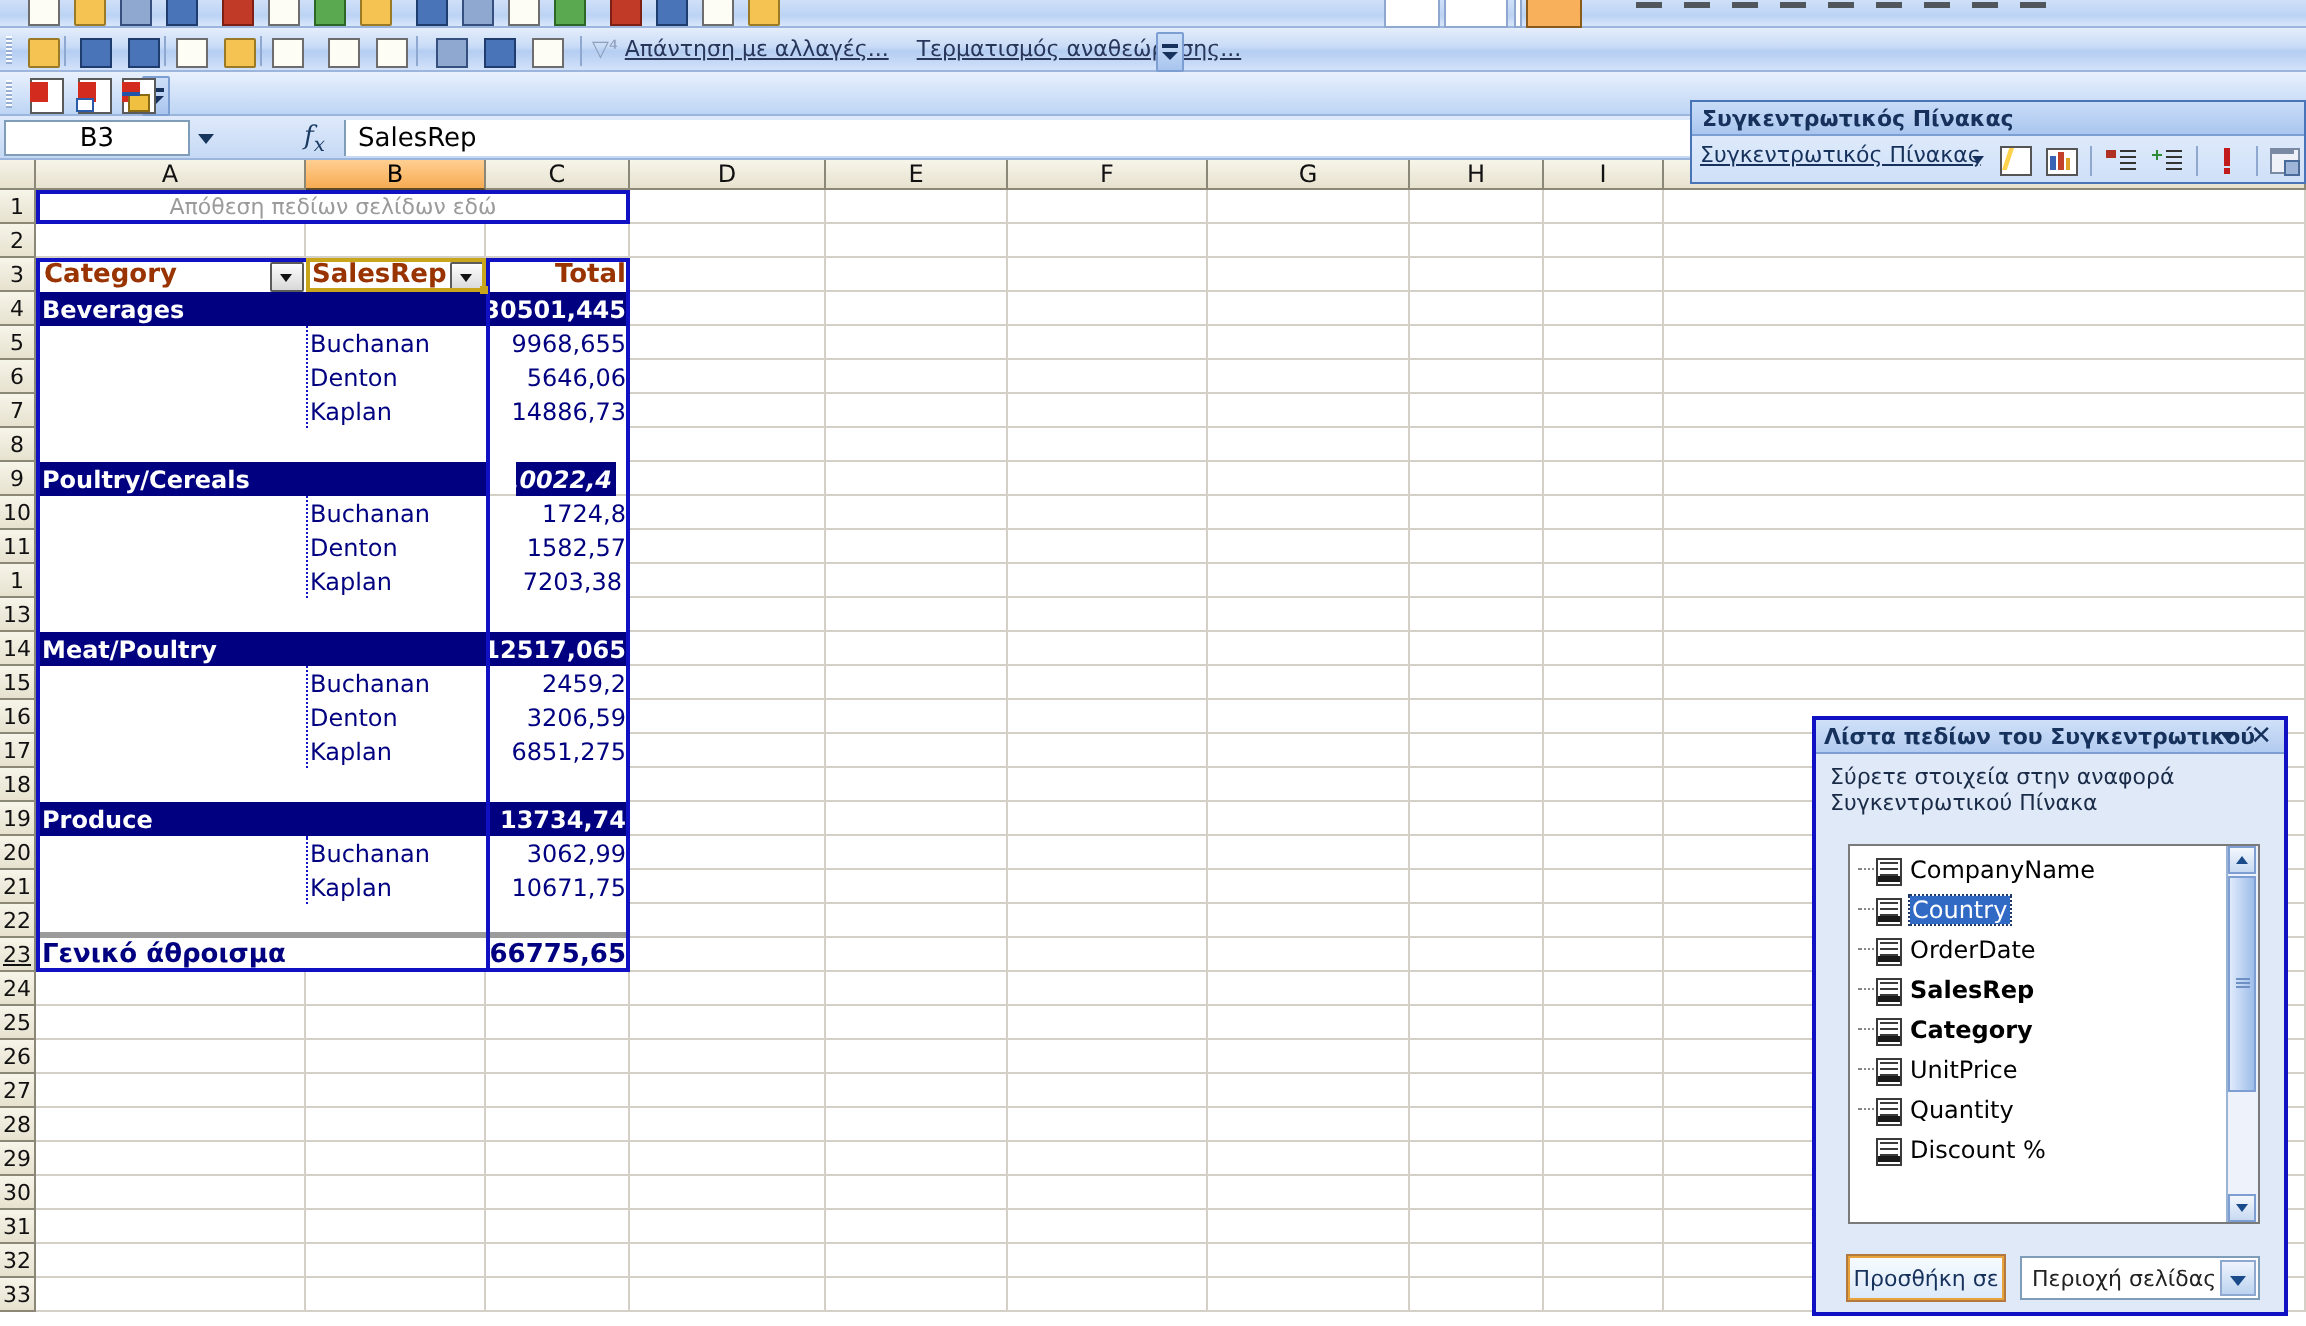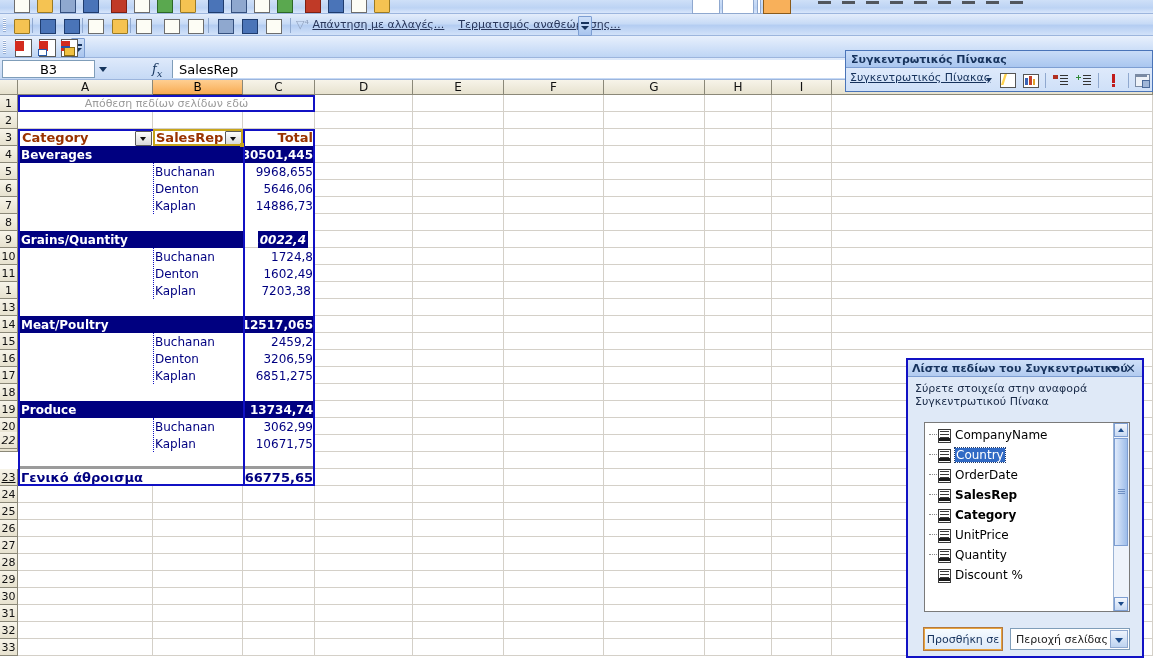--- a/index.html
+++ b/index.html
@@ -365,21 +365,21 @@
         <div class="rowhdr" style="top: 202px;">1</div>
         <div class="rowhdr" style="top: 219px;">13</div>
         <div class="rowhdr" style="top: 236px;">14</div>
         <div class="rowhdr" style="top: 253px;">15</div>
         <div class="rowhdr" style="top: 270px;">16</div>
         <div class="rowhdr" style="top: 287px;">17</div>
         <div class="rowhdr" style="top: 304px;">18</div>
         <div class="rowhdr" style="top: 321px;">19</div>
         <div class="rowhdr" style="top: 338px;">20</div>
         <div class="rowhdr" style="top: 355px;">21</div>
-        <div class="rowhdr" style="top: 352px; font-style: italic;">22</div>
+        <div class="rowhdr" style="top: 372px;">22</div>
         <div class="rowhdr" style="top: 389px; text-decoration: underline;">23</div>
         <div class="rowhdr" style="top: 406px;">24</div>
         <div class="rowhdr" style="top: 423px;">25</div>
         <div class="rowhdr" style="top: 440px;">26</div>
         <div class="rowhdr" style="top: 457px;">27</div>
         <div class="rowhdr" style="top: 474px;">28</div>
         <div class="rowhdr" style="top: 491px;">29</div>
         <div class="rowhdr" style="top: 508px;">30</div>
         <div class="rowhdr" style="top: 525px;">31</div>
         <div class="rowhdr" style="top: 542px;">32</div>
@@ -732,28 +732,28 @@
         <div class="pv pv-blank" style="left: 18px; top: 100px; width: 135px; height: 17px;"></div>
         <div class="pv pv-item" style="left: 153px; top: 100px; width: 90px; height: 17px;">Denton</div>
         <div class="pv pv-num" style="left: 243px; top: 100px; width: 72px; height: 17px;">5646,06</div>
         <div class="pv pv-blank" style="left: 18px; top: 117px; width: 135px; height: 17px;"></div>
         <div class="pv pv-item" style="left: 153px; top: 117px; width: 90px; height: 17px;">Kaplan</div>
         <div class="pv pv-num" style="left: 243px; top: 117px; width: 72px; height: 17px;">14886,73</div>
         <div class="pv pv-blank" style="left: 18px; top: 134px; width: 135px; height: 17px;"></div>
         <div class="pv pv-blank" style="left: 153px; top: 134px; width: 90px; height: 17px;"></div>
         <div class="pv pv-blank" style="left: 243px; top: 134px; width: 72px; height: 17px;"></div>
         <div class="dash-v" style="left: 153px; top: 83px; height: 51px;"></div>
-        <div class="pv pv-grp" style="left: 18px; top: 151px; width: 225px; height: 17px;">Grains/Quantity</div>
+        <div class="pv pv-grp" style="left: 18px; top: 151px; width: 225px; height: 17px;">Poultry/Cereals</div>
         <div class="pv pv-grpnum" style="left: 258px; top: 151px; width: 50px; height: 17px; font-style: italic;">10022,4</div>
         <div class="pv pv-blank" style="left: 18px; top: 168px; width: 135px; height: 17px;"></div>
         <div class="pv pv-item" style="left: 153px; top: 168px; width: 90px; height: 17px;">Buchanan</div>
         <div class="pv pv-num" style="left: 243px; top: 168px; width: 72px; height: 17px;">1724,8</div>
         <div class="pv pv-blank" style="left: 18px; top: 185px; width: 135px; height: 17px;"></div>
         <div class="pv pv-item" style="left: 153px; top: 185px; width: 90px; height: 17px;">Denton</div>
-        <div class="pv pv-num" style="left: 243px; top: 185px; width: 72px; height: 17px;">1602,49</div>
+        <div class="pv pv-num" style="left: 243px; top: 185px; width: 72px; height: 17px;">1582,57</div>
         <div class="pv pv-blank" style="left: 18px; top: 202px; width: 135px; height: 17px;"></div>
         <div class="pv pv-item" style="left: 153px; top: 202px; width: 90px; height: 17px;">Kaplan</div>
         <div class="pv pv-num" style="left: 243px; top: 202px; width: 70px; height: 17px;">7203,38</div>
         <div class="pv pv-blank" style="left: 18px; top: 219px; width: 135px; height: 17px;"></div>
         <div class="pv pv-blank" style="left: 153px; top: 219px; width: 90px; height: 17px;"></div>
         <div class="pv pv-blank" style="left: 243px; top: 219px; width: 72px; height: 17px;"></div>
         <div class="dash-v" style="left: 153px; top: 168px; height: 51px;"></div>
         <div class="pv pv-grp" style="left: 18px; top: 236px; width: 225px; height: 17px;">Meat/Poultry</div>
         <div class="pv pv-grpnum" style="left: 243px; top: 236px; width: 72px; height: 17px;">12517,065</div>
         <div class="pv pv-blank" style="left: 18px; top: 253px; width: 135px; height: 17px;"></div>

